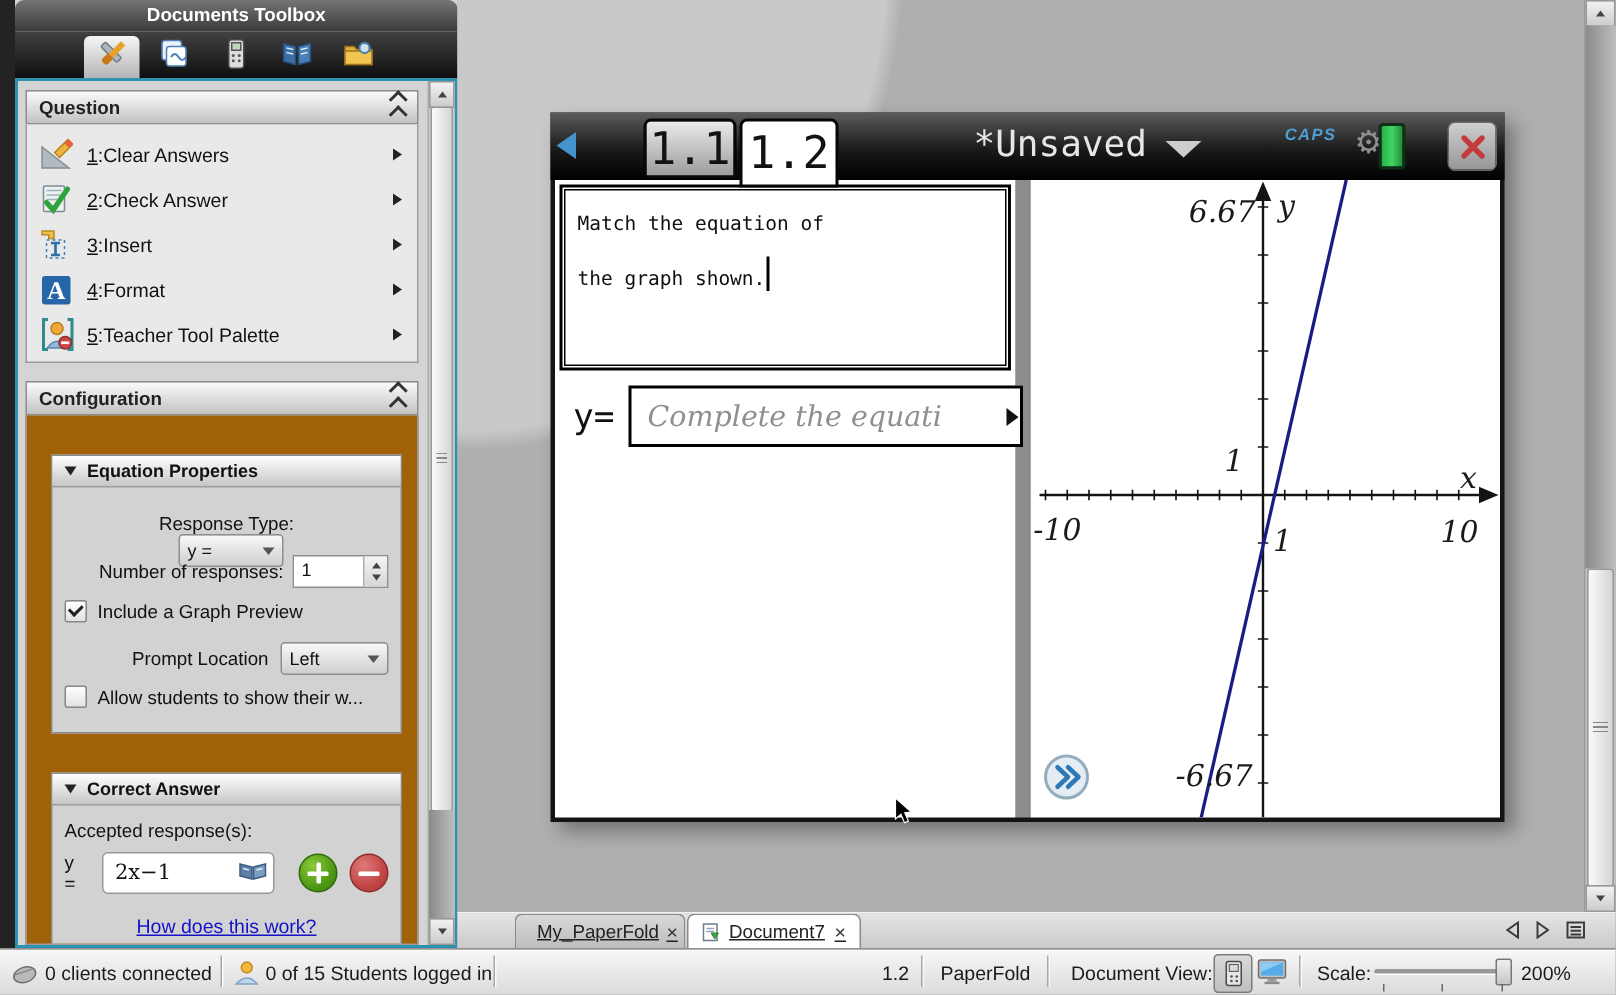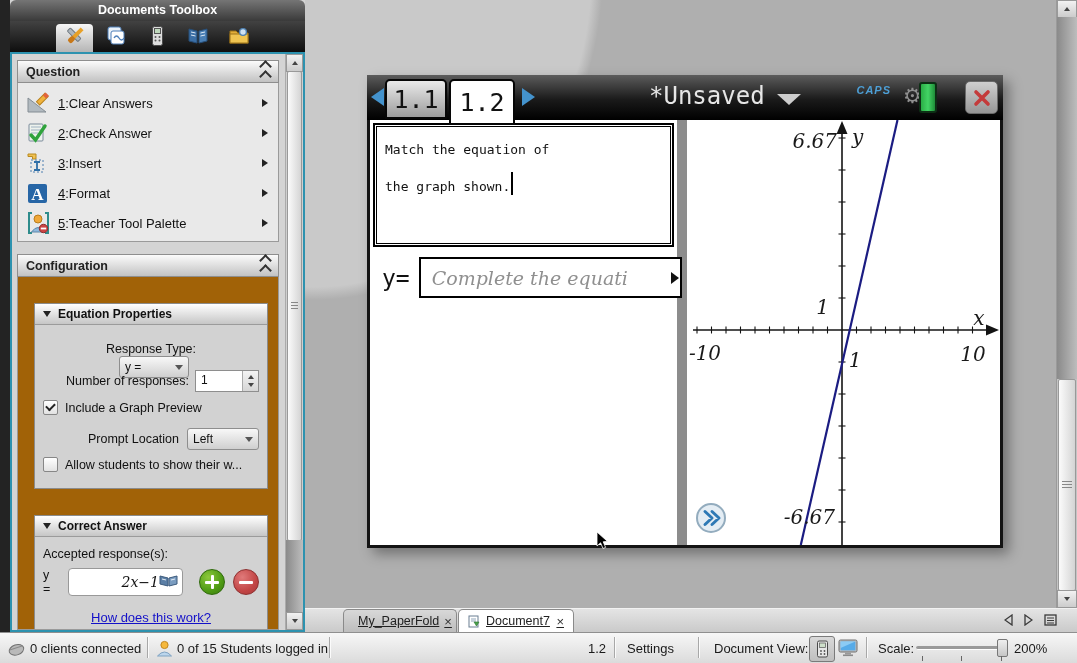--- a/index.html
+++ b/index.html
@@ -37,21 +37,21 @@
             display:flex;align-items:center;padding:0 5px;font-size:12px;color:#111;}
   .dd-arrow{width:0;height:0;border-top:5px solid #555;border-left:4px solid transparent;border-right:4px solid transparent;margin-left:auto;}
   .spin{height:20px;background:#FFF;border:1px solid #8E8E8E;display:flex;width:62px;}
   .spin-val{flex:1;padding:2px 0 0 5px;font-size:12px;}
   .spin-btns{width:15px;border-left:1px solid #AAA;display:flex;flex-direction:column;align-items:center;justify-content:space-evenly;background:linear-gradient(#F4F4F4,#D6D6D6);}
   .tri-u{width:0;height:0;border-bottom:4px solid #444;border-left:3px solid transparent;border-right:3px solid transparent;}
   .tri-d{width:0;height:0;border-top:4px solid #444;border-left:3px solid transparent;border-right:3px solid transparent;}
   .chk{width:13px;height:13px;background:linear-gradient(#FFF,#E2E2E2);border:1px solid #878787;border-radius:2px;position:relative;margin-right:7px;flex:0 0 auto;}
   .chk.checked::after{content:"";position:absolute;left:2px;top:2px;width:7px;height:4px;border-left:2px solid #222;border-bottom:2px solid #222;transform:rotate(-45deg);}
   .ans-input{width:104px;height:26px;background:#FFF;border:1px solid #999;border-radius:4px;display:flex;align-items:center;padding:0 4px 0 8px;margin:0 8px;}
-  .ans-val{flex:1;font-family:"DejaVu Serif",serif;font-style:italic;font-size:14px;color:#111;text-align:right;}
+  .ans-val{flex:1;font-family:"DejaVu Serif",serif;font-size:14px;color:#111;}
   .round-btn{width:24px;height:24px;border-radius:50%;margin-left:8px;position:relative;flex:0 0 auto;}
   .btn-plus{background:radial-gradient(circle at 35% 30%,#8CC83C,#4E9A14 60%,#3A7A0E);border:1px solid #2E6A0A;}
   .btn-minus{background:radial-gradient(circle at 35% 30%,#E07A7A,#C24545 60%,#A83838);border:1px solid #8E2F2F;}
   .round-btn::after{content:"";position:absolute;left:5px;top:10.5px;width:14px;height:3px;background:#FFF;border-radius:1px;}
   .btn-plus::before{content:"";position:absolute;left:10.5px;top:5px;width:3px;height:14px;background:#FFF;border-radius:1px;}
   .help-link{display:block;text-align:center;color:#1411C8;text-decoration:underline;font-size:13px;margin-top:14px;}
   
   .sb-scrollbar{position:absolute;right:0;top:0;bottom:0;width:17px;background:#CFCFCF;border-left:1px solid #ABABAB;}
   .sc-btn{position:absolute;left:0;right:0;height:16px;background:linear-gradient(#F2F2F2,#CCC);border:1px solid #999;display:flex;align-items:center;justify-content:center;}
   .sc-up{top:0;} .sc-dn{bottom:0;}
@@ -62,22 +62,22 @@
   
   #main{position:absolute;left:305px;top:0;width:772px;height:632px;background-color:#AFAFAF;
         background-image:radial-gradient(ellipse 290px 330px at 8px -30px,#C9C9C9 0%,#C9C9C9 96%,rgba(201,201,201,0) 100%);}
   #main-sb{position:absolute;right:0;top:0;width:20px;height:608px;background:#C4C4C4;border-left:1px solid #9A9A9A;}
   
   #emulator{position:absolute;left:62px;top:75px;width:636px;height:473px;background:#141414;box-shadow:6px 6px 12px rgba(0,0,0,0.35);}
   .emu-top{position:relative;height:45px;background:linear-gradient(#5C5C5C,#1A1A1A 55%,#000);}
   .nav-tri-l{width:0;height:0;border-right:13px solid #4493CD;border-top:9px solid transparent;border-bottom:9px solid transparent;position:absolute;top:13px;}
   .nav-tri-r{width:0;height:0;border-left:13px solid #4493CD;border-top:9px solid transparent;border-bottom:9px solid transparent;position:absolute;top:13px;}
   .emu-tab{position:absolute;top:4px;border:2px solid #060606;border-radius:5px 5px 0 0;
-           font-family:"DejaVu Sans Mono","Liberation Mono",monospace;font-size:25px;color:#121212;
-           display:flex;align-items:center;justify-content:center;}
+           font-family:"DejaVu Sans Mono","Liberation Mono",monospace;font-size:30px;color:#121212;
+           display:flex;align-items:center;justify-content:center;margin-left:44px;}
   .emu-tab.t1{left:18px;width:58px;height:36px;background:linear-gradient(#EAEAEA,#9C9C9C);}
   .emu-tab.t2{left:82px;width:62px;height:42px;background:#FFF;z-index:3;}
   .emu-title{position:absolute;left:282px;top:7px;display:flex;align-items:center;gap:12px;
              color:#E6E6E6;font-family:"DejaVu Sans Mono","Liberation Mono",monospace;font-size:24px;}
   .title-tri{width:0;height:0;border-top:11px solid #CDCDCD;border-left:12px solid transparent;border-right:12px solid transparent;margin-top:6px;}
   .caps{position:absolute;right:112px;top:9px;color:#4D9FD6;font-size:11px;font-weight:bold;font-style:italic;letter-spacing:1px;}
   .battery-wrap{position:absolute;right:64px;top:6px;width:36px;height:32px;}
   .gear{position:absolute;left:0;top:4px;color:#8F8F8F;font-size:21px;line-height:21px;}
   .batt{position:absolute;right:2px;top:1px;width:14px;height:27px;background:linear-gradient(90deg,#2AAE46,#43D465,#1E8E38);border:2px solid #0D2F15;border-radius:3px;}
   .emu-close{position:absolute;right:5px;top:6px;width:31px;height:31px;background:linear-gradient(#CFCFCF,#969696);
@@ -522,21 +522,21 @@
     <svg width="17" height="17">
         <circle cx="8.5" cy="5" r="3.6" fill="#F5B83C" stroke="#C2871E"></circle>
         <path d="M1.5 16 Q8.5 8 15.5 16 Z" fill="#BCD6EC" stroke="#7FA3C2"></path>
       </svg>
   </span>
   <span class="abs" style="left:177px;">0 of 15 Students logged in</span>
   <span class="st-div" style="left:329px;"></span>
 
   <span class="abs" style="left:588px;">1.2</span>
   <span class="st-div" style="left:614px;"></span>
-  <span class="abs" style="left:627px;">Settings</span>
+  <span class="abs" style="left:627px;">PaperFold</span>
   <span class="st-div" style="left:698px;"></span>
   <span class="abs" style="left:714px;">Document View:</span>
   <span class="dv-btn" style="left:809px;">
     <svg width="13" height="18">
         <rect x="1.5" y="1" width="10" height="16" rx="1.5" fill="#E6E6E6" stroke="#4A4A4A"></rect>
         <rect x="3.5" y="3" width="6" height="4.6" fill="#CFE0CB" stroke="#555" stroke-width="0.7"></rect>
         <circle cx="5" cy="11" r="0.9" fill="#555"></circle>
         <circle cx="8.5" cy="11" r="0.9" fill="#555"></circle>
         <circle cx="5" cy="14" r="0.9" fill="#555"></circle>
         <circle cx="8.5" cy="14" r="0.9" fill="#555"></circle>

